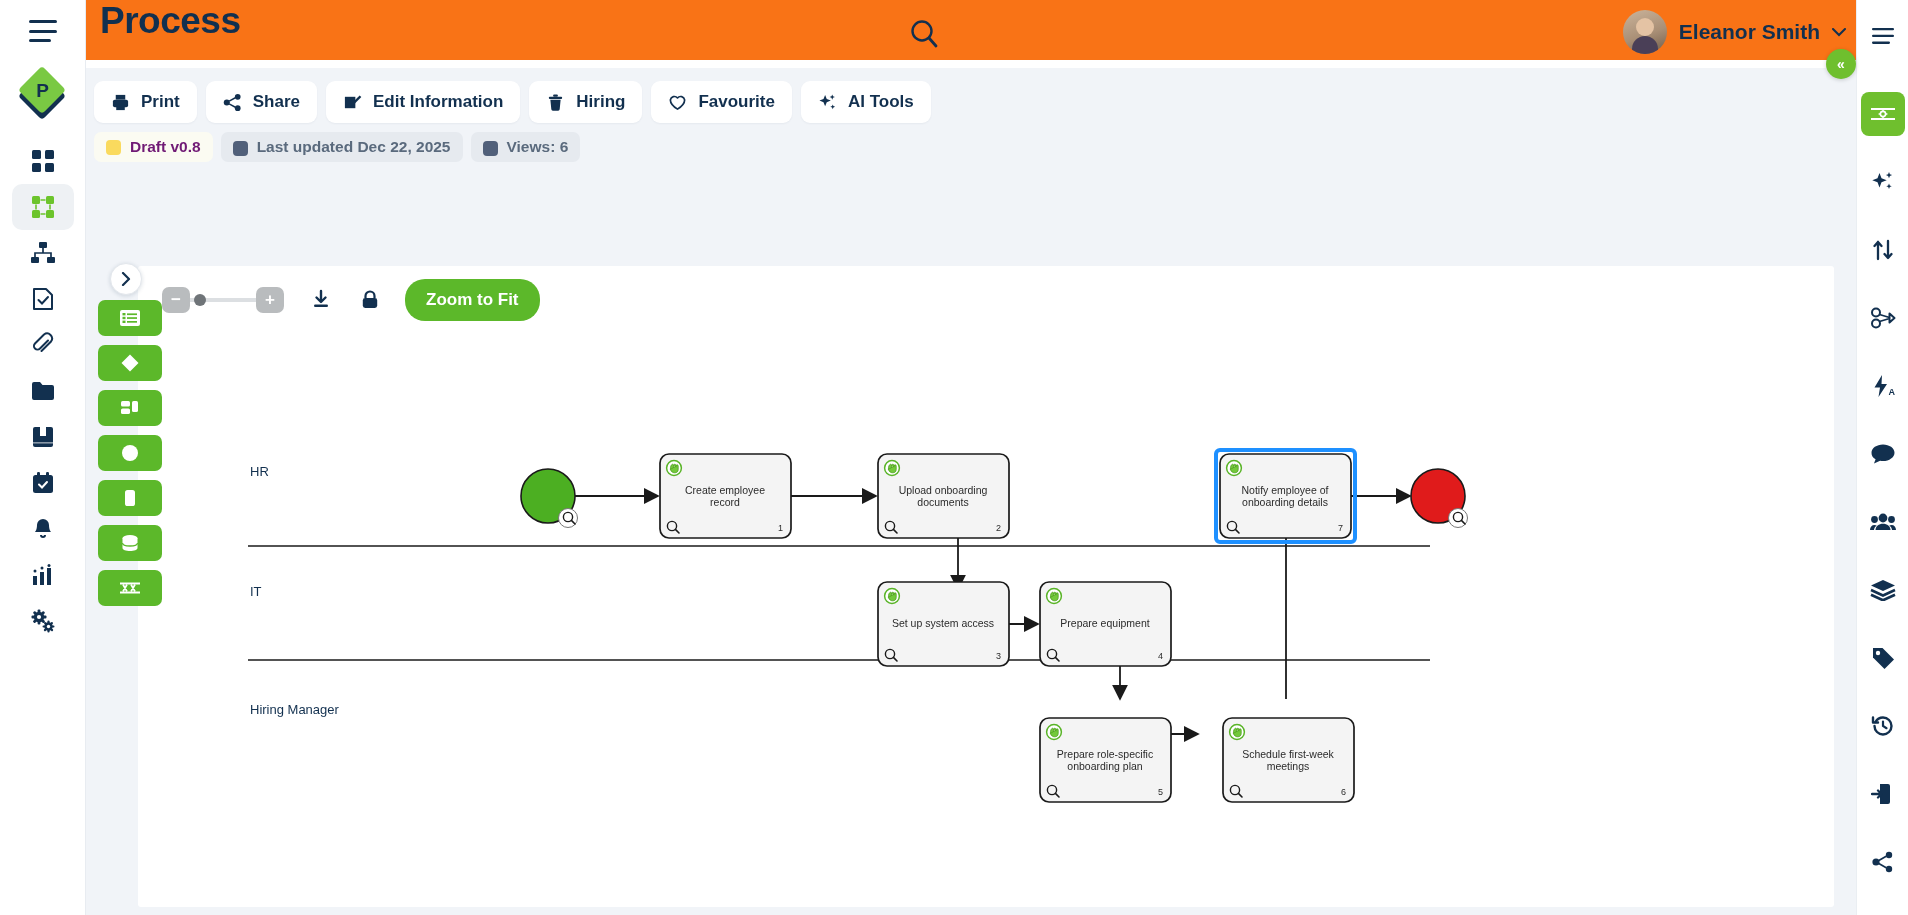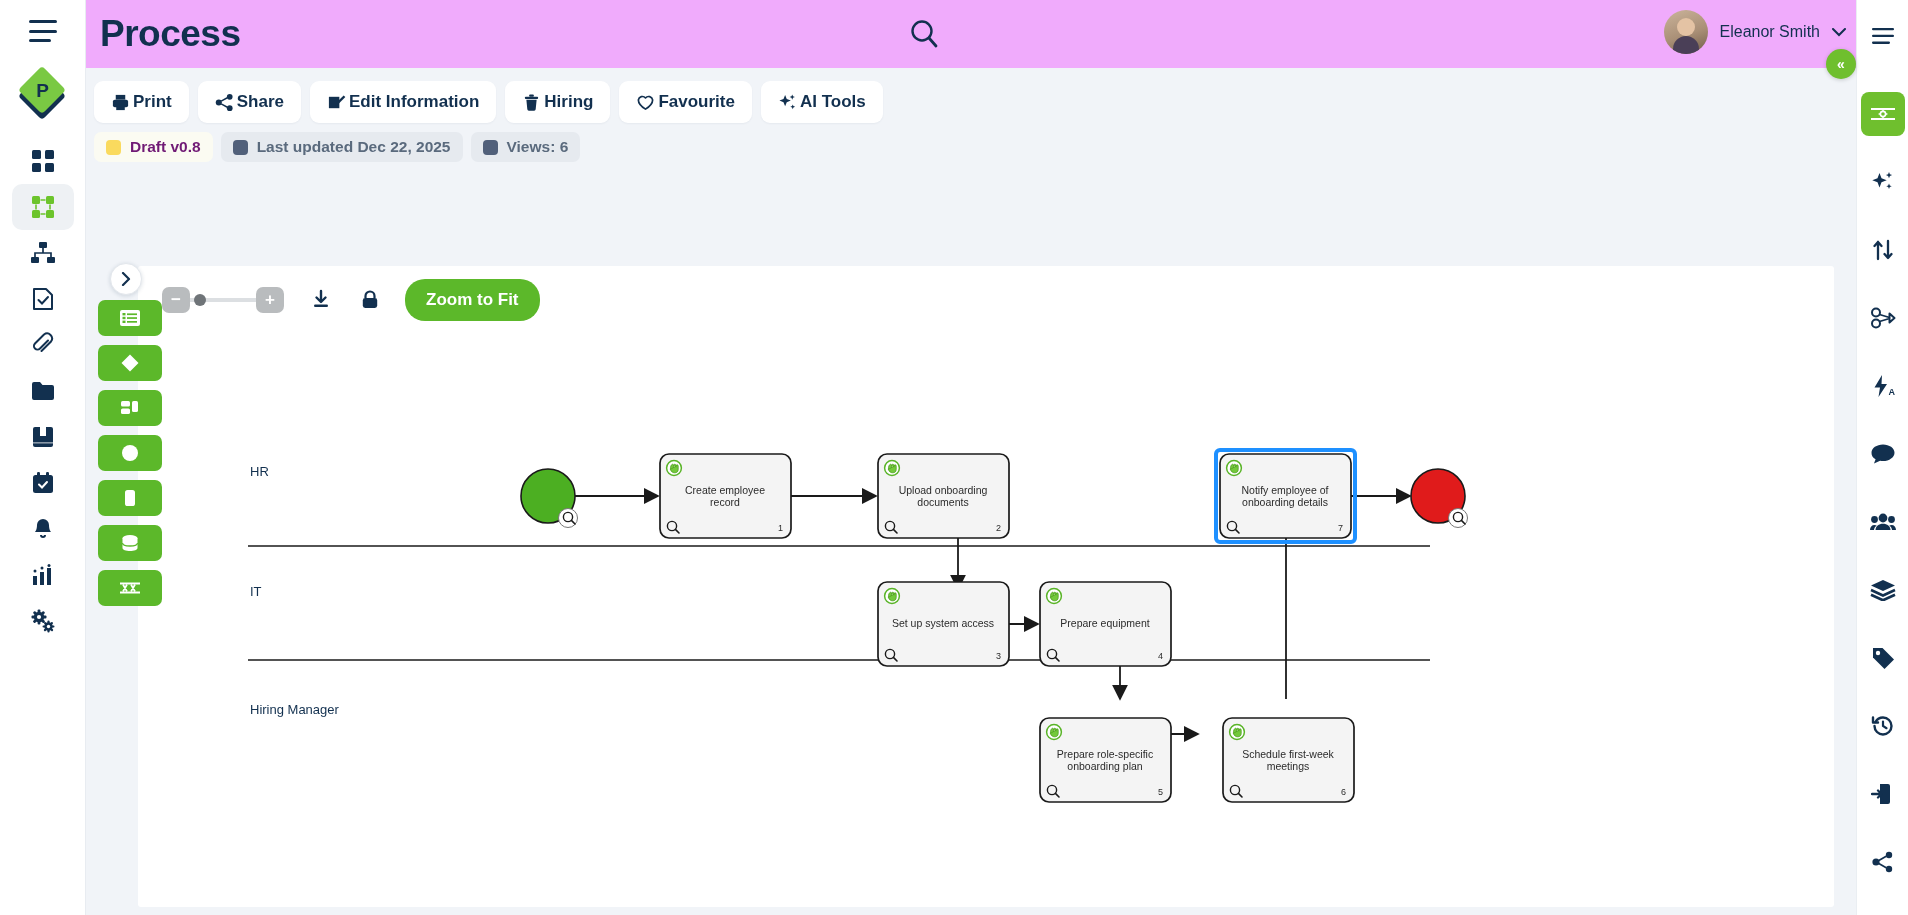--- a/index.html
+++ b/index.html
@@ -51,57 +51,57 @@
   
   .palette-toggle {
     position: absolute; left: 110px; top: 263px; width: 32px; height: 32px; border-radius: 50%;
     background: #ffffff; border: 1px solid #e3e7ec; box-shadow: 0 1px 4px rgba(18,48,79,.16);
     display:flex; align-items:center; justify-content:center; cursor: pointer; z-index: 41;
     color: #12304f; font-size: 15px; font-weight: bold;
   }
 
   
   .topbar {
-    position: absolute; left: 86px; top: 0; right: 52px; height: 68px;
-    background: #f0abfc; display: flex; align-items: center;
+    position: absolute; left: 86px; top: 0; right: 52px; height: 60px;
+    background: #f97316; display: flex; 
   }
   .app-title { margin-left: 14px; font-size: 37px; font-weight: bold; color: #12304f;
     letter-spacing: -.5px; }
   .header-search { position: absolute; left: 812px; top: 10px; width: 52px; height: 48px;
     display: flex; align-items: center; justify-content: center; cursor: pointer; }
   .user-chip { position: absolute; right: 10px; top: 10px; display: flex; align-items: center;
     gap: 12px; cursor: pointer; }
   .avatar { width: 44px; height: 44px; border-radius: 50%; overflow: hidden;
     background: linear-gradient(160deg,#cbb49b 0%,#a98f76 55%,#6f5c49 100%); position: relative; }
   .avatar::after { content:""; position:absolute; left:9px; top:26px; width:26px; height:22px;
     border-radius: 13px 13px 0 0; background:#4a3f57; }
   .avatar::before { content:""; position:absolute; left:13px; top:8px; width:18px; height:18px;
     border-radius:50%; background:#e4c3a4; }
-  .user-name { font-size: 16px; color: #12304f; font-weight: normal; }
+  .user-name { font-size: 21px; color: #12304f; font-weight: bold; }
   .caret { color: #12304f; font-size: 13px; }
 
   
   .content { position: absolute; left: 86px; top: 68px; right: 52px; bottom: 0;
     background: #f1f4f8; }
   .action-bar { display: flex; align-items: center; gap: 9px; padding: 13px 0 0 8px; }
-  .act-btn { display: flex; align-items: center; gap: 3px; background: #ffffff;
+  .act-btn { display: flex; align-items: center; gap: 11px; background: #ffffff;
     border: none; border-radius: 9px; padding: 11px 17px; cursor: pointer;
     font-family: "Liberation Sans", sans-serif; font-size: 17px; color: #12304f; font-weight: bold;
     box-shadow: 0 1px 2px rgba(18,48,79,.05); }
   .act-btn svg { flex: 0 0 auto; display:block; }
 
   .doc-title { margin: 13px 0 0 8px; font-size: 29px; font-weight: bold; color: #10261c;
     letter-spacing: -.3px; }
 
   .badges { display: flex; align-items: center; gap: 8px; margin: 9px 0 0 8px; }
   .badge { display: flex; align-items: center; gap: 9px; border-radius: 7px;
     padding: 6px 12px; font-size: 15.5px; font-weight: bold; color: #5a6a7d; }
   .badge .dot { width: 15px; height: 15px; border-radius: 4px; flex:0 0 auto; }
   .badge.draft { background: #fbfbf2; color:#701a75; }
-  .badge.grey { background: #e6eaef; }
+  .badge.grey { background: #e6eaef; align-items: flex-end; }
 
   
   .canvas-panel { position: absolute; left: 52px; top: 198px; right: 22px; bottom: 8px;
      background: #ffffff; border-radius: 3px; }
   .canvas-toolbar { display: flex; align-items: center; gap: 5px; padding: 10px 0 0 16px; height: 58px; }
   .zoom-group { display:flex; align-items:center; gap: 0px; background: transparent;
      padding: 4px 8px; border-radius: 8px; }
   .zoom-sq { width: 28px; height: 26px; border-radius: 7px; background: #b9bcbe; color: #fff;
      display:flex; align-items:center; justify-content:center; font-size: 17px; font-weight: bold; cursor:pointer; }
   .zoom-track { width: 66px; height: 4px; background: #dcdfe2; position: relative; }

